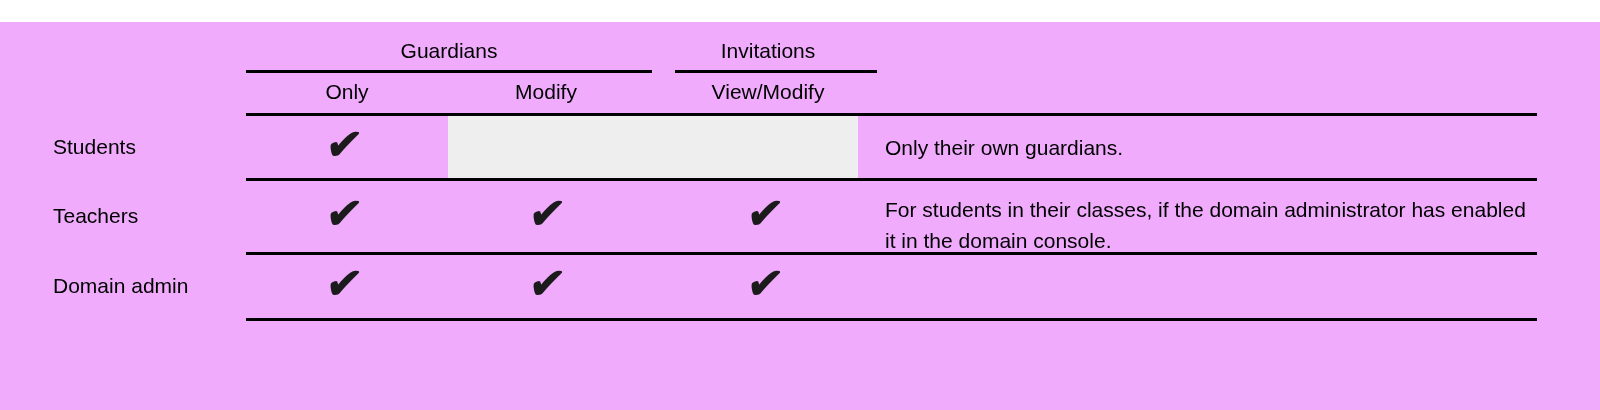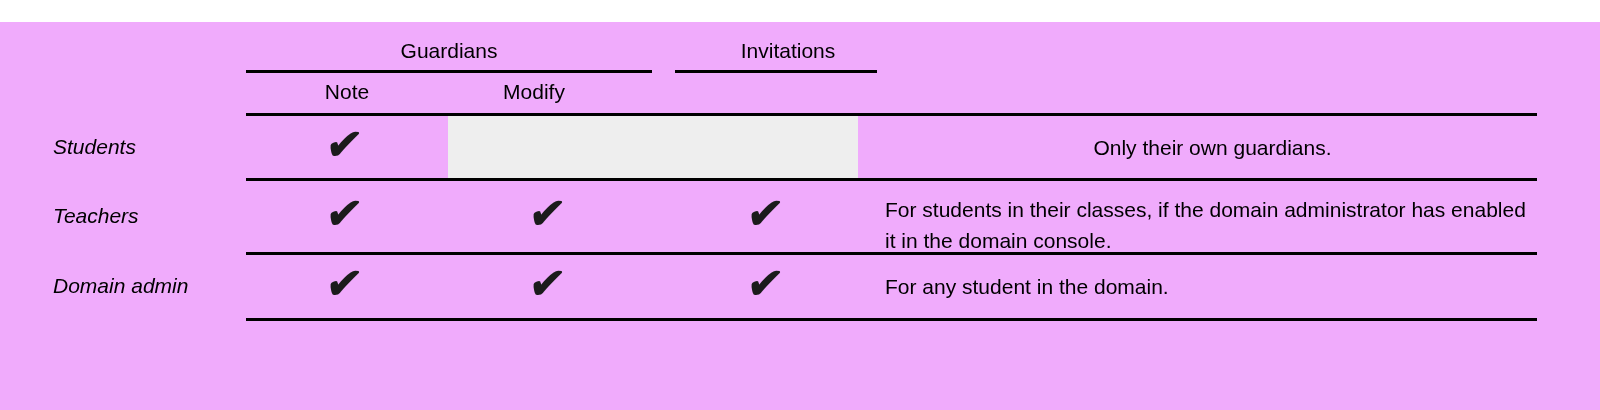--- a/index.html
+++ b/index.html
@@ -32,33 +32,32 @@
   .rule-full-4 { left: 246px; top: 296px; width: 1291px; }
 
   
   .group-label, .col-label {
     position: absolute;
     transform: translateX(-50%);
     font-size: 21px;
     white-space: nowrap;
   }
   .group-guardians   { left: 449px; top: 17px; }
-  .group-invitations { left: 788px; top: 17px; }
+  .group-invitations { left: 768px; top: 17px; }
   .col-view        { left: 347px; top: 58px; }
-  .col-modify      { left: 534px; top: 58px; }
+  .col-modify      { left: 546px; top: 58px; }
   .col-viewmodify  { left: 768px; top: 58px; }
 
   
   .row-label {
     position: absolute;
     left: 53px;
     transform: translateY(-50%);
     font-size: 21px;
     white-space: nowrap;
-    font-style: italic;
   }
   .row-label-1 { top: 125px; }
   .row-label-2 { top: 194px; }
   .row-label-3 { top: 264px; }
 
   
   .disabled-cell {
     position: absolute;
     left: 448px;
     top: 94px;
@@ -85,21 +84,21 @@
 
   
   .row-note {
     position: absolute;
     left: 885px;
     width: 655px;
     transform: translateY(-50%);
     font-size: 21px;
     line-height: 31px;
   }
-  .note-1 { top: 125px; text-align: center; }
+  .note-1 { top: 125px; }
   .note-2 { top: 203px; }
   .note-3 { top: 264px; }
 
   .footnote {
     position: absolute;
     left: 253px;
     top: 362px;
     transform: translateY(-50%);
     font-size: 21px;
     white-space: nowrap;
@@ -109,22 +108,23 @@
 <body>
 
 <div class="page">
 
   <div class="group-label group-guardians">Guardians</div>
   <div class="group-label group-invitations">Invitations</div>
 
   <div class="rule rule-group-guardians"></div>
   <div class="rule rule-group-invitations"></div>
 
-  <div class="col-label col-view">Note</div>
+  <div class="col-label col-view">Only</div>
   <div class="col-label col-modify">Modify</div>
+  <div class="col-label col-viewmodify">View/Modify</div>
 
   <div class="rule rule-full-1"></div>
   <div class="rule rule-full-2"></div>
   <div class="rule rule-full-3"></div>
   <div class="rule rule-full-4"></div>
 
   <div class="row-label row-label-1">Students</div>
   <div class="disabled-cell"></div>
   <span class="check c-view r1">✔</span>
   <div class="row-note note-1">Only their own guardians.</div>
@@ -132,16 +132,15 @@
   <div class="row-label row-label-2">Teachers</div>
   <span class="check c-view r2">✔</span>
   <span class="check c-modify r2">✔</span>
   <span class="check c-vm r2">✔</span>
   <div class="row-note note-2">For students in their classes, if the domain administrator has enabled it in the domain console.</div>
 
   <div class="row-label row-label-3">Domain admin</div>
   <span class="check c-view r3">✔</span>
   <span class="check c-modify r3">✔</span>
   <span class="check c-vm r3">✔</span>
-  <div class="row-note note-3">For any student in the domain.</div>
 
 
 </div>
 
 </body></html>

